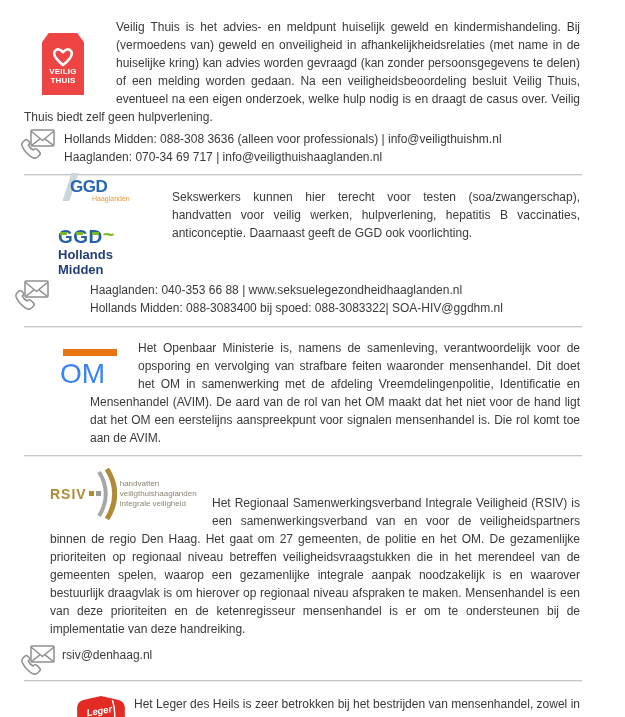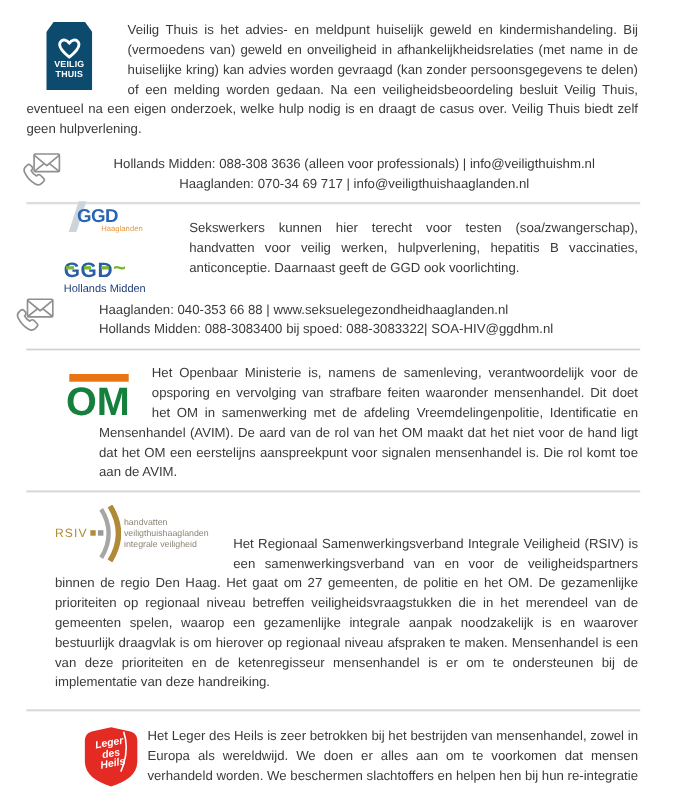--- a/index.html
+++ b/index.html
@@ -16,57 +16,57 @@
     margin:0;text-align:justify;line-height:18px;
   }
   .divider{height:1px;background:#c6c6c6;box-shadow:0 1px 0 #ececec;margin:0 -2px 0 0;clear:both;}
   .contact-row{position:relative;clear:both;line-height:18px;}
   .contact-icon{position:absolute;top:-2px;}
   .contact-lines div{white-space:nowrap;}
 
   
   .s1{padding-top:8px;}
   .vt-logo{
-    float:left;width:42px;height:62px;margin:2px 32px 6px 18px;
-    background:#0c4a6e;
+    float:left;width:42px;height:62px;margin:15px 32px 6px 18px;
+    background:#ef4444;
     clip-path:polygon(0 15%,16% 0,84% 0,100% 15%,100% 100%,0 100%);
     display:flex;flex-direction:column;align-items:center;justify-content:center;
   }
   .vt-heart{margin-top:2px;}
   .vt-text{color:#fff;font-weight:bold;font-size:8px;line-height:9px;text-align:center;letter-spacing:.2px;}
-  .s1 .contact-row{margin-top:14px;padding-left:40px;text-align:center;}
+  .s1 .contact-row{margin-top:4px;padding-left:40px;}
   .s1 .contact-icon{left:-6px;}
 
   
   .s2{}
   .ggd-logos{float:left;width:80px;margin:2px 34px 4px 34px;}
   .ggd-hg{position:relative;padding-left:12px;}
   .ggd-hg .slash{position:absolute;left:9px;top:-4px;width:7px;height:28px;background:#ccd4dc;transform:skewX(-18deg);}
   .ggd-hg .gname{position:relative;color:#2766b1;font-weight:800;font-size:17px;letter-spacing:-.5px;}
   .ggd-hg .gregion{color:#e8973a;font-size:7px;margin-left:22px;margin-top:-2px;}
   .ggd-hm{margin-top:21px;position:relative;}
   .ggd-hm .gname{position:relative;color:#2a5da8;font-weight:800;font-size:19px;letter-spacing:.5px;}
   .ggd-hm .dashes{position:absolute;left:2px;top:9px;width:46px;height:3px;
      background:repeating-linear-gradient(90deg,#78b82a 0 7px,transparent 7px 16px);}
   .ggd-hm .tilde{color:#78b82a;font-weight:bold;font-size:20px;vertical-align:2px;}
-  .ggd-hm .gregion{color:#223f7a;font-weight:normal;font-size:10px;margin-top:-1px;}
+  .ggd-hm .gregion{color:#223f7a;font-weight:bold;font-size:13px;margin-top:-1px;}
   .s2 .contact-row{margin-top:10px;padding-left:66px;}
   .s2 .contact-icon{left:-12px;}
 
   
   .s3{padding-top:12px;padding-bottom:8px;}
   .om-logo{float:left;width:64px;margin:10px 14px 4px 36px;}
   .om-bar{width:54px;height:7px;background:#e87511;margin-left:3px;margin-bottom:3px;}
-  .om-text{color:#15803d;font-weight:700;font-size:36px;line-height:30px;letter-spacing:0;}
+  .om-text{color:#3b82f6;font-weight:400;font-size:28px;line-height:30px;letter-spacing:0;}
   .s3 .para{margin-left:66px;}
 
   
   .s4{padding-top:10px;padding-bottom:6px;}
   .rsiv-logo{float:left;width:152px;margin:2px 10px 4px 26px;display:flex;align-items:center;}
-  .rsiv-abbr{color:#b08a36;font-weight:normal;font-size:11px;letter-spacing:1px;margin-right:2px;}
+  .rsiv-abbr{color:#b08a36;font-weight:bold;font-size:14px;letter-spacing:1px;margin-right:2px;}
   .rsiv-lines{color:#8d8474;font-size:8px;line-height:10px;margin-left:3px;}
   .s4 .para{margin-left:26px;margin-top:28px;}
   .s4 .contact-row{margin-top:8px;padding-left:38px;}
   .s4 .contact-icon{left:-6px;}
 
   
   .s5{padding-top:14px;padding-bottom:6px;}
   .ldh-logo{float:left;width:50px;height:56px;margin:0 8px 4px 52px;position:relative;}
   .ldh-text{
     position:absolute;left:0;top:11px;width:100%;text-align:center;
@@ -165,20 +165,37 @@
         <path d="M10 4 C 19 18 19 34 10 48" fill="none" stroke="#a6a6a6" stroke-width="4"></path>
         <path d="M18 1 C 28.5 18 28.5 34 18 51" fill="none" stroke="#b08a36" stroke-width="5"></path>
       </svg>
       <div class="rsiv-lines">
         <div>handvatten</div>
         <div>veiligthuishaaglanden</div>
         <div>integrale veiligheid</div>
       </div>
     </div>
     <p class="para">Het Regionaal Samenwerkingsverband Integrale Veiligheid (RSIV) is een samenwerkingsverband van en voor de veiligheidspartners binnen de regio Den Haag. Het gaat om 27 gemeenten, de politie en het OM. De gezamenlijke prioriteiten op regionaal niveau betreffen veiligheidsvraagstukken die in het merendeel van de gemeenten spelen, waarop een gezamenlijke integrale aanpak noodzakelijk is en waarover bestuurlijk draagvlak is om hierover op regionaal niveau afspraken te maken. Mensenhandel is een van deze prioriteiten en de ketenregisseur mensenhandel is er om te ondersteunen bij de implementatie van deze handreiking.</p>
+    <div class="contact-row">
+      <span class="contact-icon">
+  <svg width="40" height="32" viewBox="0 0 40 32">
+    <g fill="none" stroke="#8f8f8f" stroke-width="1.5" stroke-linejoin="round">
+      <rect x="13" y="2" width="23" height="16" rx="1"></rect>
+      <path d="M13 3 L24.5 12.5 L36 3"></path>
+      <path d="M13.5 17.5 L22 10.8 M35.5 17.5 L27 10.8"></path>
+      <g transform="translate(1,9) scale(1.0)">
+        <path d="M8.7 3.2 C7.9 2.4 6.6 2.4 5.8 3.2 L4 5 C2.8 6.2 2.6 8.1 3.5 9.9 C5.6 14.2 9 17.9 13.1 20.3 C15 21.4 17.4 21.2 18.9 19.7 L20.6 18 C21.4 17.2 21.4 15.9 20.6 15.1 L17.8 12.3 C17 11.5 15.7 11.5 14.9 12.3 L14.2 13 C12.1 11.9 10.4 10.2 9.3 8.1 L10 7.4 C10.8 6.6 10.8 5.3 10 4.5 Z"></path>
+      </g>
+    </g>
+  </svg>
+</span>
+      <div class="contact-lines">
+        <div>rsiv@denhaag.nl</div>
+      </div>
+    </div>
   </div>
   <div class="divider" style="margin-top:10px;"></div>
 
   <div class="section s5">
     <div class="ldh-logo">
       <svg width="50" height="56" viewBox="0 0 48 54">
         <path d="M24 1 L40 4.5 C44.5 5.5 47 8 47 13 L47 31 C47 42 38 48.5 24 53 C10 48.5 1 42 1 31 L1 13 C1 8 3.5 5.5 8 4.5 Z" fill="#e32b24"></path>
         <path d="M35 5 C38.5 15 38 27 32.5 40" fill="none" stroke="#ffffff" stroke-width="1.4"></path>
       </svg>
       <div class="ldh-text">

